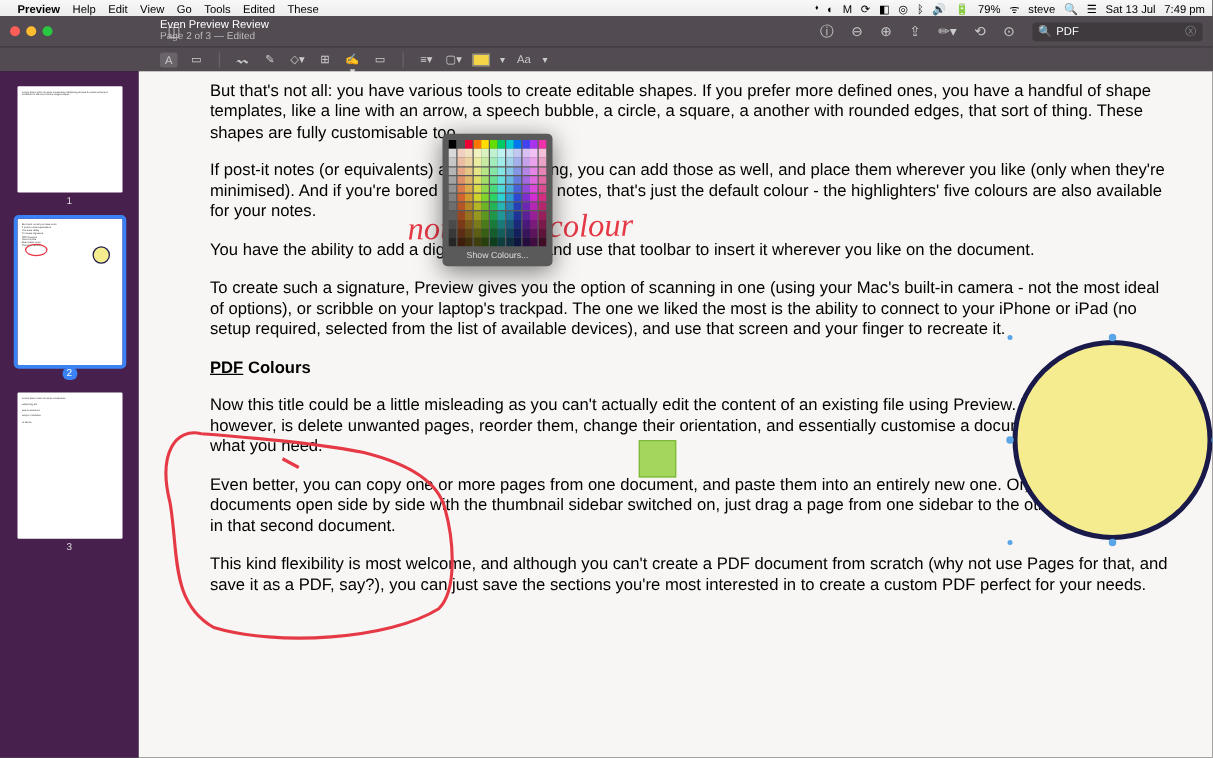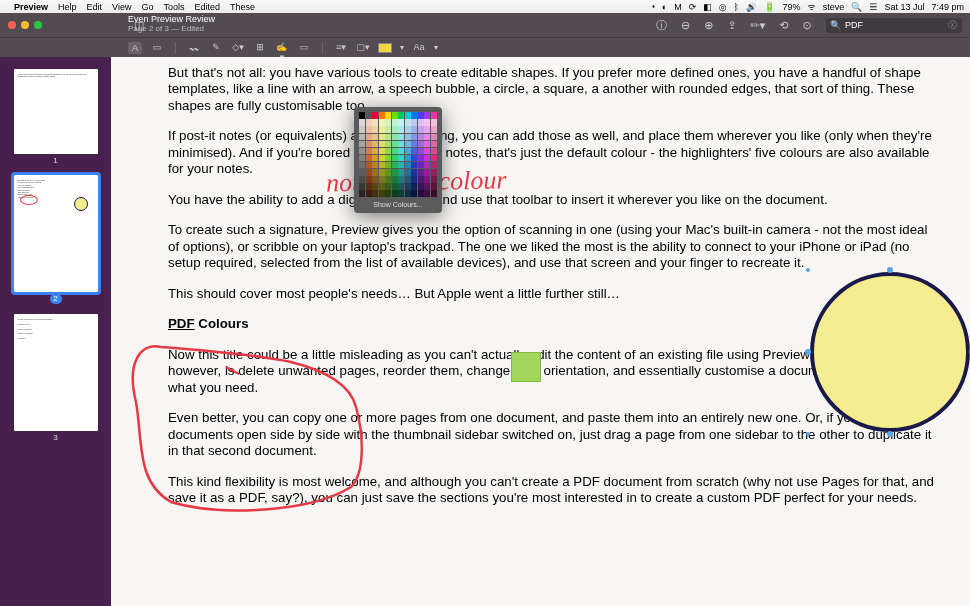--- a/index.html
+++ b/index.html
@@ -151,21 +151,20 @@
         </div>
       <div class="pagenum">3</div>
     </div>
 
     <div class="canvas">
       <div class="doc">
         <p>But that's not all: you have various tools to create editable shapes. If you prefer more defined ones, you have a handful of shape templates, like a line with an arrow, a speech bubble, a circle, a square, a another with rounded edges, that sort of thing. These shapes are fully customisable too.</p>
         <p>If post-it notes (or equivalents) are are your thing, you can add those as well, and place them wherever you like (only when they're minimised). And if you're bored of those yellow notes, that's just the default colour - the highlighters' five colours are also available for your notes.</p>
         <p>You have the ability to add a digital signature and use that toolbar to insert it wherever you like on the document.</p>
         <p>To create such a signature, Preview gives you the option of scanning in one (using your Mac's built-in camera - not the most ideal of options), or scribble on your laptop's trackpad. The one we liked the most is the ability to connect to your iPhone or iPad (no setup required, selected from the list of available devices), and use that screen and your finger to recreate it.</p>
-        <p>This should cover most people's needs… But Apple went a little further still…</p>
         <p class="hdr"><u>PDF</u><span> Colours</span></p>
         <p>Now this title could be a little misleading as you can't actually edit the content of an existing file using Preview. What you can do, however, is delete unwanted pages, reorder them, change their orientation, and essentially customise a document to focus on just what you need.</p>
         <p>Even better, you can copy one or more pages from one document, and paste them into an entirely new one. Or, if you have two documents open side by side with the thumbnail sidebar switched on, just drag a page from one sidebar to the other to duplicate it in that second document.</p>
         <p>This kind flexibility is most welcome, and although you can't create a PDF document from scratch (why not use Pages for that, and save it as a PDF, say?), you can just save the sections you're most interested in to create a custom PDF perfect for your needs.</p>
       </div>
 
       <div class="handwrite">notes with colour</div>
 
       <svg class="red-scribble" viewBox="0 0 240 190">
         <path d="M 30 15 C 10 10, -5 30, 5 70 C 12 110, 5 150, 40 170 C 90 185, 180 180, 220 155 C 235 140, 232 100, 225 75 C 220 55, 200 40, 160 30 C 120 22, 70 18, 30 15 M 95 35 L 108 42" stroke="#e63946" stroke-width="2.5" fill="none"></path>

